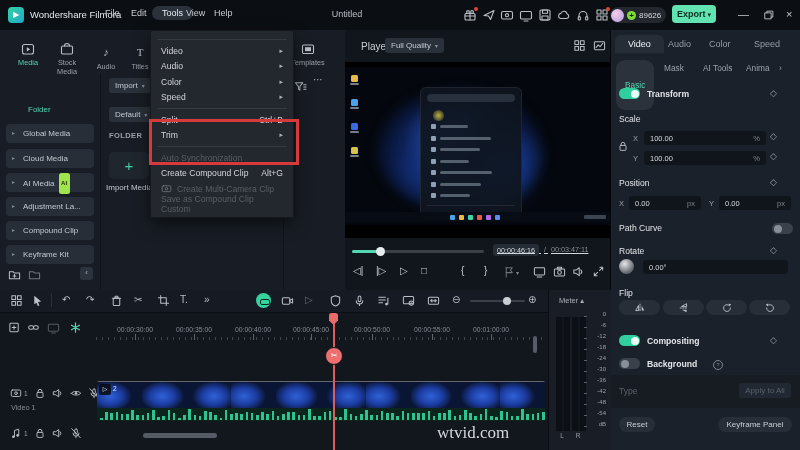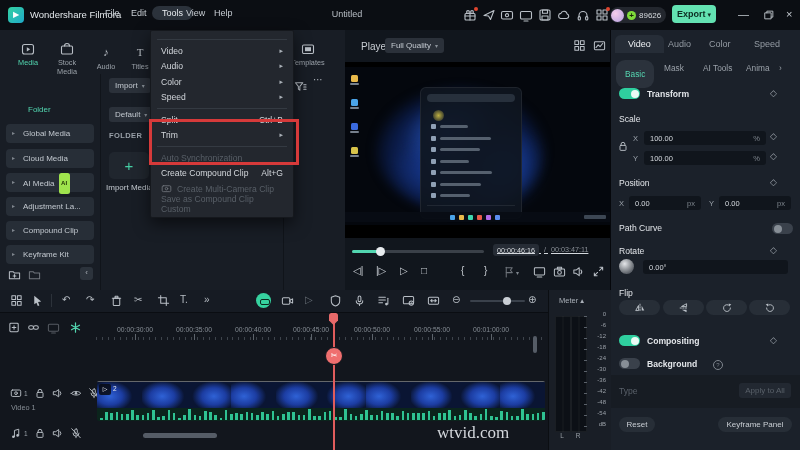--- a/index.html
+++ b/index.html
@@ -81,21 +81,21 @@
   .tc-tot{color:#8a9097;margin-left:3px;}
   .transport{position:absolute;left:0;top:232px;width:265px;height:22px;}
   .tr-g{position:absolute;top:3px;font-size:10px;color:#c6cbd1;}
   .tr-ic{position:absolute;top:3px;width:13px;height:13px;}
 
   
   .props-panel{position:absolute;left:610px;top:30px;width:190px;height:420px;background:#1b212a;border-left:1px solid #05070b;}
   .ptab{position:absolute;top:9px;font-size:9px;color:#959ca4;}
   .ptab.active{color:#eef1f4;background:#262d37;border-radius:6px 6px 0 0;padding:4px 13px;top:5px;}
   .stab{position:absolute;top:33px;font-size:8.3px;color:#9aa1a9;}
-  .stab.active{background:#2b323c;color:#56d6b1;border-radius:9px;padding:9px 9px;top:30px;}
+  .stab.active{background:#2b323c;color:#56d6b1;border-radius:9px;padding:20px 9px;top:30px;}
   .prop-label{position:absolute;font-size:8.6px;color:#e2e5e9;}
   .dim-label{position:absolute;font-size:8.6px;color:#596069;}
   .axis{position:absolute;font-size:7.5px;color:#9aa1a9;}
   .diamond{position:absolute;font-size:9px;color:#9aa1a9;}
   .tog{position:absolute;width:21px;height:11px;border-radius:6px;}
   .tog.on{background:#2fcf9f;}
   .tog.on:after{content:"";position:absolute;right:1.5px;top:1.5px;width:8px;height:8px;border-radius:50%;background:#eafaf4;}
   .tog.off{background:#3a414b;}
   .tog.off:after{content:"";position:absolute;left:1.5px;top:1.5px;width:8px;height:8px;border-radius:50%;background:#878e96;}
   .field{position:absolute;height:14px;background:#10151c;border-radius:3px;display:flex;

